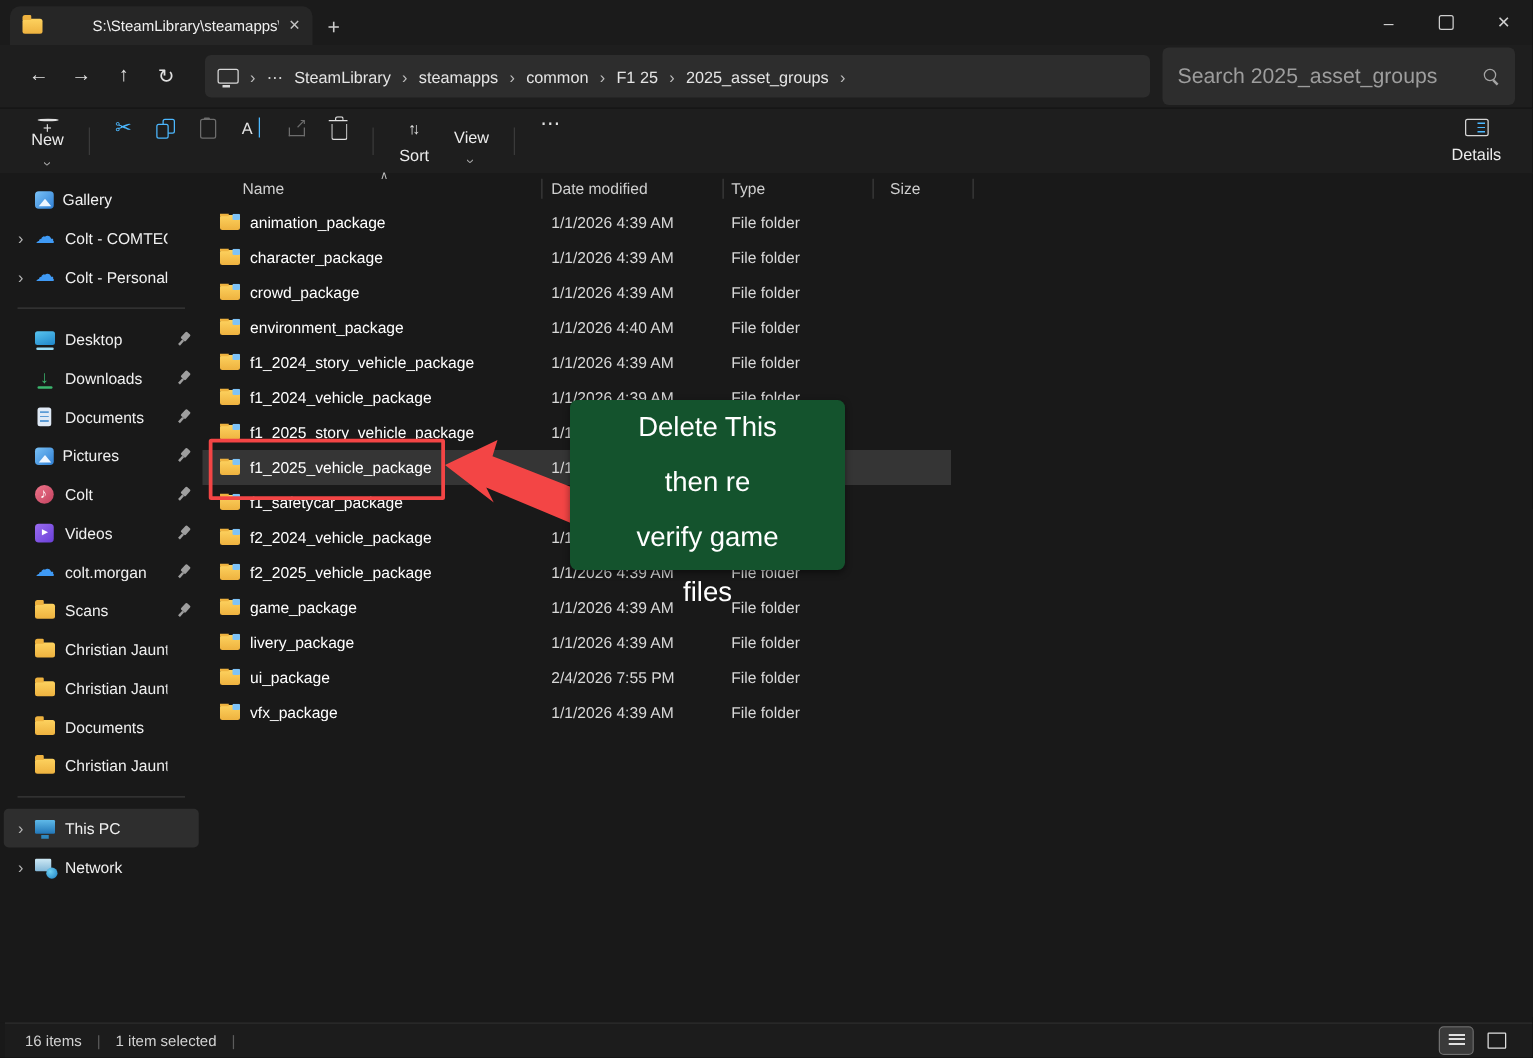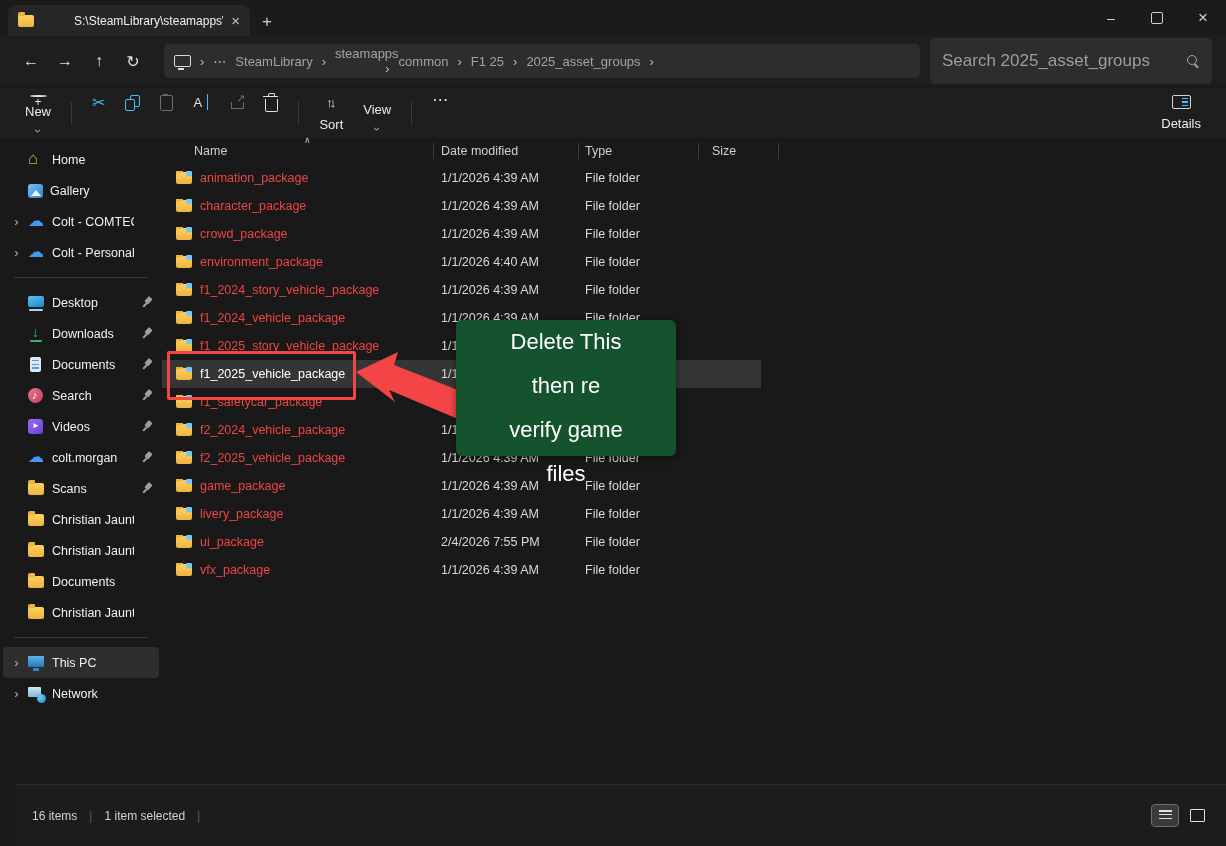--- a/index.html
+++ b/index.html
@@ -18,21 +18,21 @@
   .win-btn{width:46px;height:36px;display:flex;align-items:center;justify-content:center;color:#cfcfcf;font-size:14px;}
   .maxbox{width:10px;height:10px;border:1px solid #cfcfcf;border-radius:2px;}
 
   
   .navbar{height:50px;background:#1e1e1e;display:flex;align-items:center;padding:0 14px;}
   .nav-btn{width:34px;height:32px;display:flex;align-items:center;justify-content:center;
            font-size:16px;color:#e0e0e0;border-radius:4px;}
   .addr{flex:1;height:34px;background:#2d2d2d;border-radius:5px;margin:0 10px 0 14px;
         display:flex;align-items:center;padding:0 10px;font-size:13px;color:#e4e4e4;overflow:hidden;white-space:nowrap;}
   .crumb-sep{color:#bdbdbd;padding:0 9px;font-size:13px;}
-  .crumb{color:#a3a3a3;}
+  .crumb{color:#e5e5e5;}
   .overflow-dots{color:#d0d0d0;letter-spacing:1px;}
   .mon-ico{width:15px;height:10px;border:1.5px solid #d8d8d8;border-radius:2px;position:relative;display:inline-block;}
   .mon-ico::after{content:"";position:absolute;left:3px;bottom:-4px;width:6px;height:2px;background:#d8d8d8;}
   .search-pill{width:258px;height:34px;background:#2d2d2d;border-radius:5px;display:flex;align-items:center;
                justify-content:space-between;padding:6px 12px;color:#9d9d9d;font-size:17px;}
   .search-ico{width:13px;height:13px;position:relative;display:inline-block;}
   .search-ico::before{content:"";position:absolute;left:0;top:0;width:8px;height:8px;border:1.5px solid #a5a5a5;border-radius:50%;}
   .search-ico::after{content:"";position:absolute;right:1px;bottom:1px;width:5px;height:1.5px;background:#a5a5a5;transform:rotate(45deg);}
 
   
@@ -109,32 +109,32 @@
   .cols-header{height:26px;display:flex;align-items:center;color:#cfcfcf;position:relative;}
   .h-name{padding-left:32px;width:239px;}
   .h-date{padding-left:8px;width:137px;}
   .h-type{width:120px;padding-left:7px;}
   .h-size{width:80px;padding-left:7px;}
   .col-line{position:absolute;top:5px;width:1px;height:16px;background:#3d3d3d;}
   .sort-caret{position:absolute;left:142px;top:-3px;font-size:9px;color:#bdbdbd;}
   .file-row{height:28px;display:flex;align-items:center;}
   .file-row[data-state="selected"]{background:linear-gradient(to right,#353535 0,#353535 599px,transparent 599px);}
   .cell-name{width:257px;padding-left:14px;display:flex;align-items:center;gap:8px;overflow:hidden;flex:none;}
-  .fname{color:#ef4444;white-space:nowrap;}
+  .fname{color:#ffffff;white-space:nowrap;}
   .file-row[data-state="selected"] .fname{color:#ffffff;}
   .cell-date{width:137px;padding-left:8px;color:#d8d8d8;flex:none;}
   .cell-type{width:120px;padding-left:7px;color:#d8d8d8;flex:none;}
   .cell-size{width:80px;flex:none;}
   .folder{width:16px;height:12px;background:linear-gradient(#fdd25f,#eeb23f);border-radius:2px;position:relative;flex:none;}
   .folder::before{content:"";position:absolute;top:-3px;left:0;width:7px;height:4px;background:#eeb23f;border-radius:2px 1px 0 0;}
   .folder.zip::after{content:"";position:absolute;top:-1px;right:0;width:6px;height:5px;background:#7ec3f7;border-radius:1px;}
 
   
-  .statusbar{position:absolute;left:16px;right:0;bottom:0;height:27px;background:#1c1c1c;border-top:1px solid #2c2c2c;
-             display:flex;align-items:center;padding:17px 16px;font-size:12px;color:#d2d2d2;gap:12px;}
+  .statusbar{position:absolute;left:4px;right:0;bottom:0;height:27px;background:#1c1c1c;border-top:1px solid #2c2c2c;
+             display:flex;align-items:center;padding:0 16px;font-size:12px;color:#d2d2d2;gap:12px;}
   .st-div{color:#5c5c5c;}
   .view-toggles{margin-left:auto;display:flex;gap:6px;}
   .vt-btn{width:26px;height:21px;display:flex;align-items:center;justify-content:center;border-radius:3px;}
   .vt-btn.active{background:#3a3a3a;outline:1px solid #707070;}
   .vt-lines{width:13px;height:11px;background:repeating-linear-gradient(#e0e0e0 0 1.6px,transparent 1.6px 3.8px);}
   .vt-thumb{width:13px;height:11px;border:1.6px solid #e0e0e0;border-radius:1px;}
 
   
   .anno-rect{position:absolute;left:167px;top:351px;width:183px;height:43px;border:3px solid #f34545;border-radius:2px;z-index:40;}
   .anno-arrow{position:absolute;left:345px;top:345px;z-index:41;}
@@ -172,21 +172,21 @@
       <span class="mon-ico"></span>
       <span class="crumb-sep">›</span>
       <span class="overflow-dots">⋯</span>
       <span class="crumb-sep" style="padding:0 4px;"></span>
       <span style="display:flex;align-items:center;">
 
       <span style="display:flex;align-items:center;">
           <span class="crumb">SteamLibrary</span>
           <span class="crumb-sep">›</span>
         </span>
-          <span style="display:flex;align-items:flex-end;flex-direction:column;">
+          <span style="display:flex;align-items:flex-end;">
           <span class="crumb">steamapps</span>
           <span class="crumb-sep">›</span>
         </span>
           <span style="display:flex;align-items:center;">
           <span class="crumb">common</span>
           <span class="crumb-sep">›</span>
         </span>
           <span style="display:flex;align-items:center;">
           <span class="crumb">F1 25</span>
           <span class="crumb-sep">›</span>
@@ -246,26 +246,20 @@
     <span class="tb-btn tb-details">
       <span class="ic ic-details"></span>
       <span>Details</span>
     </span>
   </div>
 
   <div class="main">
     <div class="sidebar">
       <div>
 
-      <div class="side-item" data-state="">
-          <span class="chev" data-show="false">›</span>
-          <span class="s-icon" data-icon="home"></span>
-          <span class="s-label">Home</span>
-          <span class="pin" data-show="false"></span>
-        </div>
           <div class="side-item" data-state="">
           <span class="chev" data-show="false">›</span>
           <span class="s-icon" data-icon="gallery"></span>
           <span class="s-label">Gallery</span>
           <span class="pin" data-show="false"></span>
         </div>
           <div class="side-item" data-state="">
           <span class="chev" data-show="true">›</span>
           <span class="s-icon" data-icon="cloud"></span>
           <span class="s-label">Colt - COMTEC SYS</span>
@@ -294,22 +288,28 @@
           <span class="pin" data-show="true"></span>
         </div>
           <div class="side-item" data-state="">
           <span class="chev" data-show="false">›</span>
           <span class="s-icon" data-icon="document"></span>
           <span class="s-label">Documents</span>
           <span class="pin" data-show="true"></span>
         </div>
           <div class="side-item" data-state="">
           <span class="chev" data-show="false">›</span>
+          <span class="s-icon" data-icon="pictures"></span>
+          <span class="s-label">Pictures</span>
+          <span class="pin" data-show="true"></span>
+        </div>
+          <div class="side-item" data-state="">
+          <span class="chev" data-show="false">›</span>
           <span class="s-icon" data-icon="music"></span>
-          <span class="s-label">Search</span>
+          <span class="s-label">Colt</span>
           <span class="pin" data-show="true"></span>
         </div>
           <div class="side-item" data-state="">
           <span class="chev" data-show="false">›</span>
           <span class="s-icon" data-icon="videos"></span>
           <span class="s-label">Videos</span>
           <span class="pin" data-show="true"></span>
         </div>
           <div class="side-item" data-state="">
           <span class="chev" data-show="false">›</span>

